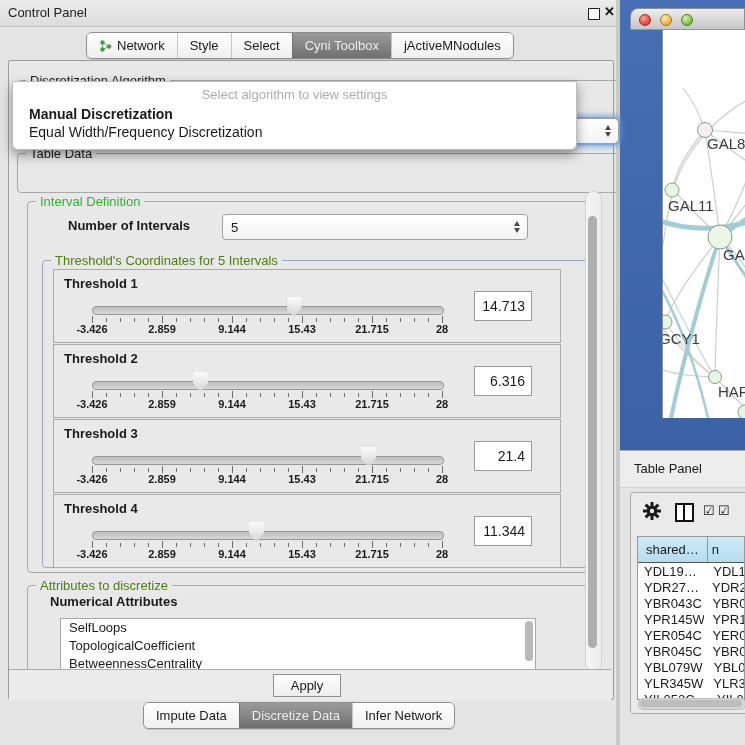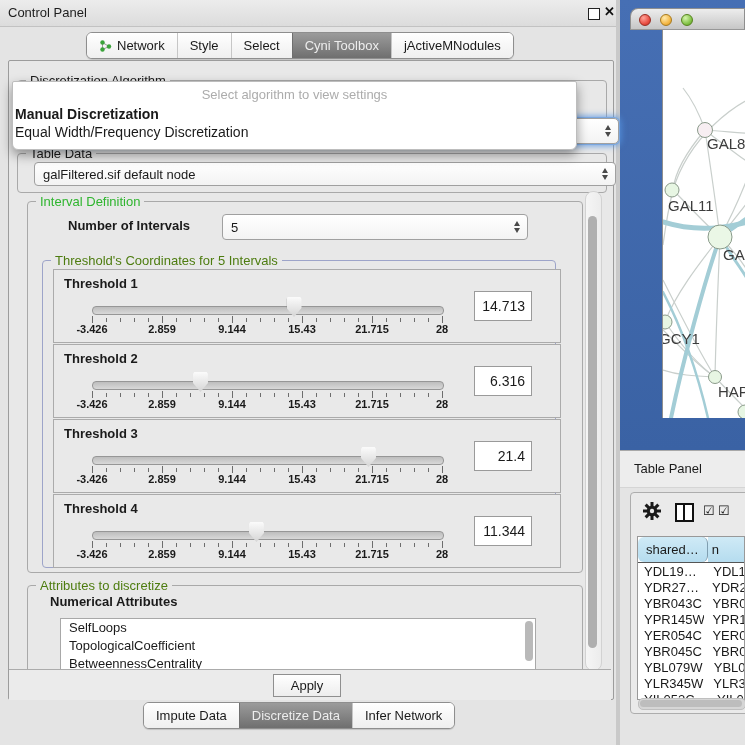--- a/index.html
+++ b/index.html
@@ -22,21 +22,21 @@
     white-space:nowrap;}
   .seg:first-child{border-left:none;}
   .seg.sel{background:linear-gradient(#9B9B9B,#6F6F6F);color:#EDEDED;border-left-color:#6F6F6F;}
   #tabstrip{left:86px;top:32px;}
   #bottom-tabstrip{left:143px;top:702px;}
 
   #content-pane{left:8px;top:60px;width:604px;height:638px;background:#E8E8E8;
     border:1px solid #9C9C9C;border-radius:2px;}
 
   
-  .grp{position:absolute;border:1px solid #A9A9A9;border-radius:4px;}
+  .grp{position:absolute;border:1px solid #A9A9A9;border-radius:4px;padding-left:32px;}
   .grp-title{position:absolute;top:-8px;left:8px;background:#E8E8E8;padding:0 4px;font-size:13px;}
   .t-green{color:#2FB52F;}
   .t-blue{color:#4d7c0f;}
 
   .combo{position:absolute;background:linear-gradient(#FFFFFF,#F3F3F3);border:1px solid #A0A0A0;
     border-radius:4px;font-size:13px;display:flex;align-items:center;padding-left:8px;}
   .stepper{position:absolute;right:7px;top:50%;transform:translateY(-50%);display:flex;
     flex-direction:column;gap:2px;}
   .tri-up{width:0;height:0;border-left:3.5px solid transparent;border-right:3.5px solid transparent;
     border-bottom:5px solid #4a4a4a;}
@@ -77,21 +77,21 @@
   #apply-bar{left:0;top:608px;width:602px;height:30px;border-top:1px solid #ABABAB;background:#EBEBEB;}
   #apply-btn{position:absolute;left:264px;top:4px;width:66px;height:21px;
     background:linear-gradient(#FFFFFF,#EDEDED);border:1px solid #8F8F8F;border-radius:0;
     font-size:13px;display:flex;align-items:center;justify-content:center;}
 
   
   #popup{left:12px;top:81px;width:563px;height:67px;background:#fff;border:1px solid #BDBDBD;
     border-radius:2px 2px 6px 6px;box-shadow:0 5px 12px rgba(0,0,0,.4);z-index:99;}
   #popup-placeholder{position:absolute;top:5px;left:0;width:100%;text-align:center;
     color:#ACACAC;font-size:13px;}
-  .popup-opt{position:absolute;left:2px;font-size:14px;white-space:nowrap;}
+  .popup-opt{position:absolute;left:16px;font-size:14px;white-space:nowrap;}
 
   
   #divider{left:616px;top:0;width:4px;height:745px;background:#C9C9C9;}
   #blue-area{left:620px;top:0;width:125px;height:450px;
     background:linear-gradient(#466FB4,#3A62A4);}
   #mac-window{position:absolute;left:10px;top:8px;width:115px;height:435px;}
   #mac-titlebar{position:absolute;left:0;top:0;width:115px;height:22px;
     background:linear-gradient(#EDEDED,#C6C6C6);border:1px solid #8F8F8F;border-bottom-color:#979797;
     border-radius:8px 0 0 0;box-sizing:border-box;}
   .light{position:absolute;top:5px;width:12px;height:12px;border-radius:50%;}
@@ -171,27 +171,20 @@
       <div class="combo" id="algo-combo">
         <span class="stepper">
           <span class="tri-up"></span>
             <span class="tri-dn"></span>
           </span>
       </div>
     </div>
 
     <div class="grp" id="tabledata-grp" style="left:8px;top:92px;width:588px;height:38px;">
       <span class="grp-title">Table Data</span>
-      <div class="combo" style="left:16px;top:8px;width:572px;height:22px;">
-        <span>galFiltered.sif default node</span>
-        <span class="stepper">
-          <span class="tri-up"></span>
-            <span class="tri-dn"></span>
-          </span>
-      </div>
     </div>
 
     <div class="abs" id="scrollarea">
 
       <div class="grp" id="interval-grp" style="left:18px;top:10px;width:554px;height:370px;">
         <span class="grp-title t-green">Interval Definition</span>
 
         <div class="abs bold lbl13" style="left:40px;top:16px;">Number of Intervals</div>
         <div class="combo" style="left:194px;top:12px;width:296px;height:24px;">
           <span>5</span>
@@ -471,21 +464,21 @@
         <circle cx="9" cy="9" r="5.2"></circle>
       </g>
       <circle cx="9" cy="9" r="2.2" fill="#EAEAEA"></circle>
     </svg>
     <div class="tp-icon" id="split-icon"></div>
     <div class="tp-icon chk" style="left:72px;top:10px;">☑</div>
     <div class="tp-icon chk" style="left:87px;top:10px;">☑</div>
 
     <div id="dtable">
       <div id="dt-header">
-          <div class="hcell" style="width: 71px; border-radius: 6px;">shared…</div>
+          <div class="hcell" style="width: 71px;">shared…</div>
           <div class="hcell" style="width: 37px; justify-content: flex-start; padding-left: 4px; border-right: none;">n</div>
         </div>
       <div id="dt-rows">
           <div class="drow">
             <div class="dcell1">YDL19…</div>
             <div class="dcell2">YDL1</div>
           </div>
           <div class="drow">
             <div class="dcell1">YDR27…</div>
             <div class="dcell2">YDR2</div>

